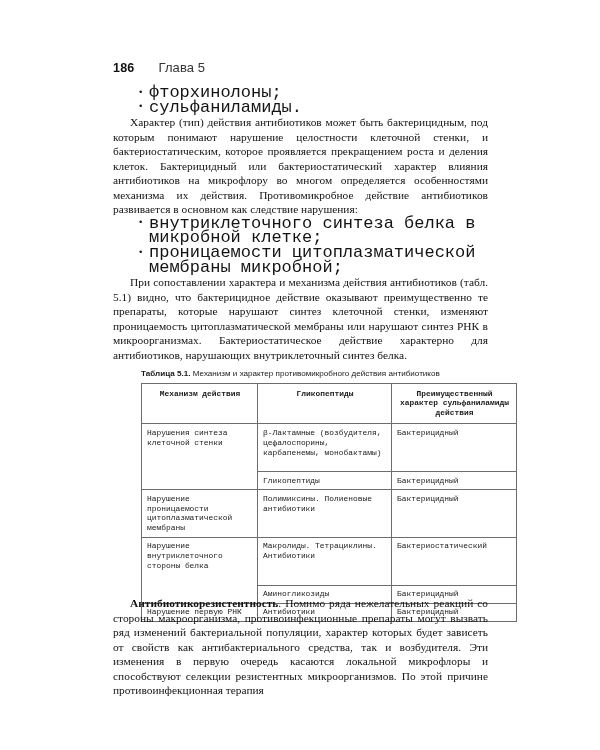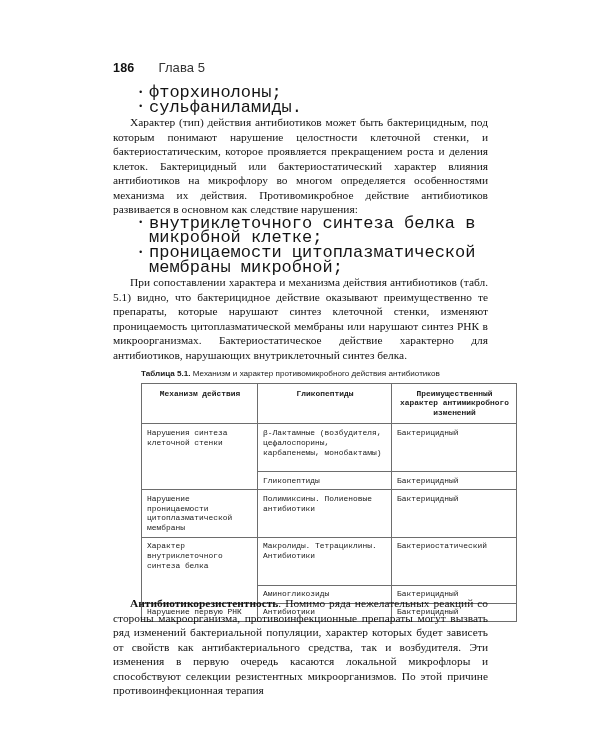--- a/index.html
+++ b/index.html
@@ -188,40 +188,40 @@
     <table class="data">
       <colgroup>
         <col class="c1">
           <col class="c2">
           <col class="c3">
       </colgroup>
       <thead>
         <tr>
           <th>Механизм действия</th>
           <th>Гликопептиды</th>
-          <th>Преимущественный характер антимикробного изменений</th>
+          <th>Преимущественный характер сульфаниламиды действия</th>
         </tr>
       </thead>
       <tbody>
         <tr>
           <td rowspan="2">Нарушения синтеза клеточной стенки</td>
           <td class="cell-tall-1">β-Лактамные (возбудителя, цефалоспорины, карбапенемы, монобактамы)</td>
           <td>Бактерицидный</td>
         </tr>
         <tr>
           <td>Гликопептиды</td>
           <td>Бактерицидный</td>
         </tr>
         <tr>
           <td>Нарушение проницаемости цитоплазматической мембраны</td>
           <td>Полимиксины. Полиеновые антибиотики</td>
           <td>Бактерицидный</td>
         </tr>
         <tr>
-          <td rowspan="2">Характер внутриклеточного синтеза белка</td>
+          <td rowspan="2">Нарушение внутриклеточного стороны белка</td>
           <td class="cell-tall-1">Макролиды. Тетрациклины. Антибиотики</td>
           <td>Бактериостатический</td>
         </tr>
         <tr>
           <td>Аминогликозиды</td>
           <td>Бактерицидный</td>
         </tr>
         <tr>
           <td>Нарушение первую РНК</td>
           <td>Антибиотики</td>

